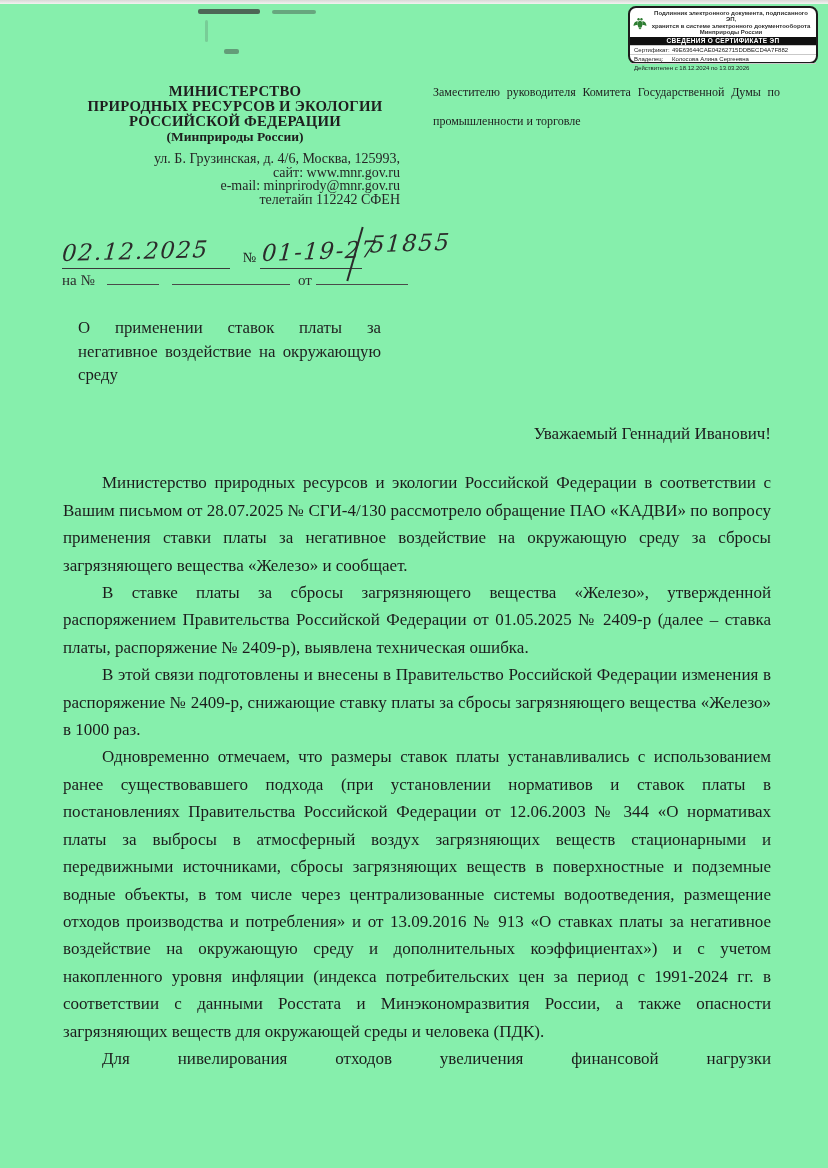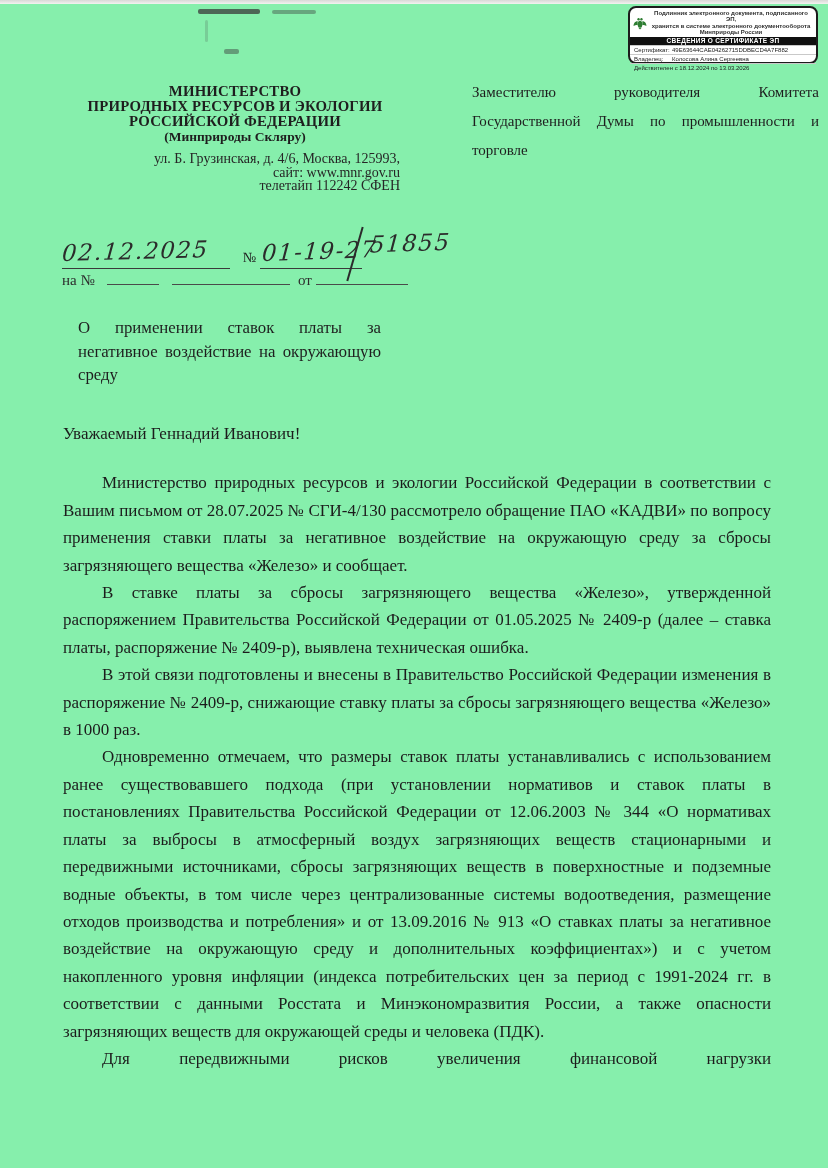--- a/index.html
+++ b/index.html
@@ -60,32 +60,32 @@
   .reg-no     { position:absolute; left:243px; top:250px; font-size:14px; }
   .reg-num1   { position:absolute; left:262px; top:238px; font-size:23px; transform:rotate(-2deg) skewX(-6deg); }
   .reg-line2  { position:absolute; left:260px; top:240px; width:102px; height:28px; border-bottom:1.5px solid #3a3a3a; }
   .reg-slash  { position:absolute; left:354px; top:226px; width:0; height:56px;
     border-left:2px solid #2b2b2b; transform:rotate(16deg); }
   .reg-num2   { position:absolute; left:370px; top:230px; font-size:23px; transform:rotate(-2deg) skewX(-6deg); }
   .ref-row    { position:absolute; left:62px; top:272px; font-size:15px; color:#2c2c2c; white-space:nowrap; }
   .blank { display:inline-block; border-bottom:1.2px solid #4a4a4a; height:12px; vertical-align:baseline; }
 
   
-  .recipient { position:absolute; left:472px; top:78px; width:347px;
-    font-size:15px; line-height:29px; text-align:justify; }
+  .recipient { position:absolute; left:433px; top:78px; width:347px;
+    font-size:12px; line-height:29px; text-align:justify; }
   .recipient-name { margin-top:26px; text-align:left; }
 
   
   .subject { position:absolute; left:78px; top:316px; width:303px;
     font-size:16.8px; line-height:23.5px; text-align:justify; }
 
   
   .body-text { position:absolute; left:63px; top:420px; width:708px;
     font-size:17px; line-height:27.4px; text-align:justify; color:#1c1c1c; }
-  .salutation { text-align:left; margin:0 0 22px 0; }
+  .salutation { text-align:right; margin:0 0 22px 0; }
   .body-text p { margin:0; text-indent:39px; }
   .stretch { text-align-last: justify; }
 </style>
 </head>
 <body>
 
 <div class="page">
   <div class="scan-edge-top"></div>
 
   <div class="artifact a1"></div>
@@ -118,24 +118,25 @@
       <span class="stamp-label">Владелец:</span>
       <span class="stamp-value">Колосова Алина Сергеевна</span>
     </div>
     <div class="stamp-validity">Действителен с 18.12.2024 по 13.03.2026</div>
   </div>
 
   <div class="letterhead">
     <div class="ministry-line">МИНИСТЕРСТВО</div>
     <div class="ministry-line">ПРИРОДНЫХ РЕСУРСОВ И ЭКОЛОГИИ</div>
     <div class="ministry-line">РОССИЙСКОЙ ФЕДЕРАЦИИ</div>
-    <div class="ministry-sub">(Минприроды Скляру)</div>
+    <div class="ministry-sub">(Минприроды России)</div>
     <div class="address">
       <div>ул. Б. Грузинская, д. 4/6, Москва, 125993,</div>
       <div>сайт: www.mnr.gov.ru</div>
+      <div>e-mail: minprirody@mnr.gov.ru</div>
       <div>телетайп 112242 СФЕН</div>
     </div>
   </div>
 
   <div class="reg-date handwriting">02.12.2025</div>
   <div class="reg-line1"></div>
   <div class="reg-no">№</div>
   <div class="reg-num1 handwriting">01-19-27</div>
   <div class="reg-line2"></div>
   <div class="reg-slash"></div>
@@ -154,15 +155,15 @@
   </div>
 
   <div class="subject">О применении ставок платы за негативное воздействие на окружающую среду</div>
 
   <div class="body-text">
     <div class="salutation">Уважаемый Геннадий Иванович!</div>
     <p>Министерство природных ресурсов и экологии Российской Федерации в соответствии с Вашим письмом от 28.07.2025 № СГИ-4/130 рассмотрело обращение ПАО «КАДВИ» по вопросу применения ставки платы за негативное воздействие на окружающую среду за сбросы загрязняющего вещества «Железо» и сообщает.</p>
     <p>В ставке платы за сбросы загрязняющего вещества «Железо», утвержденной распоряжением Правительства Российской Федерации от 01.05.2025 № 2409-р (далее – ставка платы, распоряжение № 2409-р), выявлена техническая ошибка.</p>
     <p>В этой связи подготовлены и внесены в Правительство Российской Федерации изменения в распоряжение № 2409-р, снижающие ставку платы за сбросы загрязняющего вещества «Железо» в 1000 раз.</p>
     <p>Одновременно отмечаем, что размеры ставок платы устанавливались с использованием ранее существовавшего подхода (при установлении нормативов и ставок платы в постановлениях Правительства Российской Федерации от 12.06.2003 № 344 «О нормативах платы за выбросы в атмосферный воздух загрязняющих веществ стационарными и передвижными источниками, сбросы загрязняющих веществ в поверхностные и подземные водные объекты, в том числе через централизованные системы водоотведения, размещение отходов производства и потребления» и от 13.09.2016 № 913 «О ставках платы за негативное воздействие на окружающую среду и дополнительных коэффициентах») и с учетом накопленного уровня инфляции (индекса потребительских цен за период с 1991-2024 гг. в соответствии с данными Росстата и Минэкономразвития России, а также опасности загрязняющих веществ для окружающей среды и человека (ПДК).</p>
-    <p class="stretch">Для передвижными рисков увеличения финансовой нагрузки</p>
+    <p class="stretch">Для нивелирования отходов увеличения финансовой нагрузки</p>
   </div>
 </div>
 
 </body></html>

